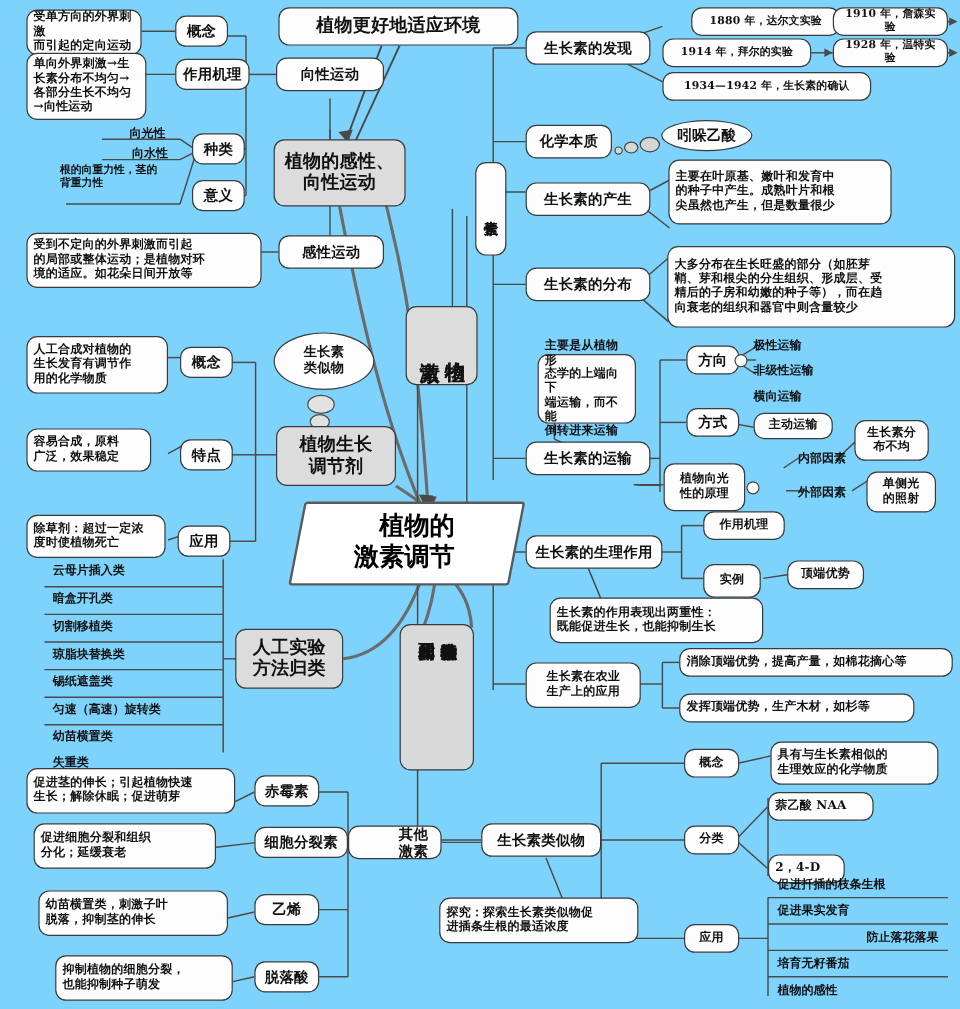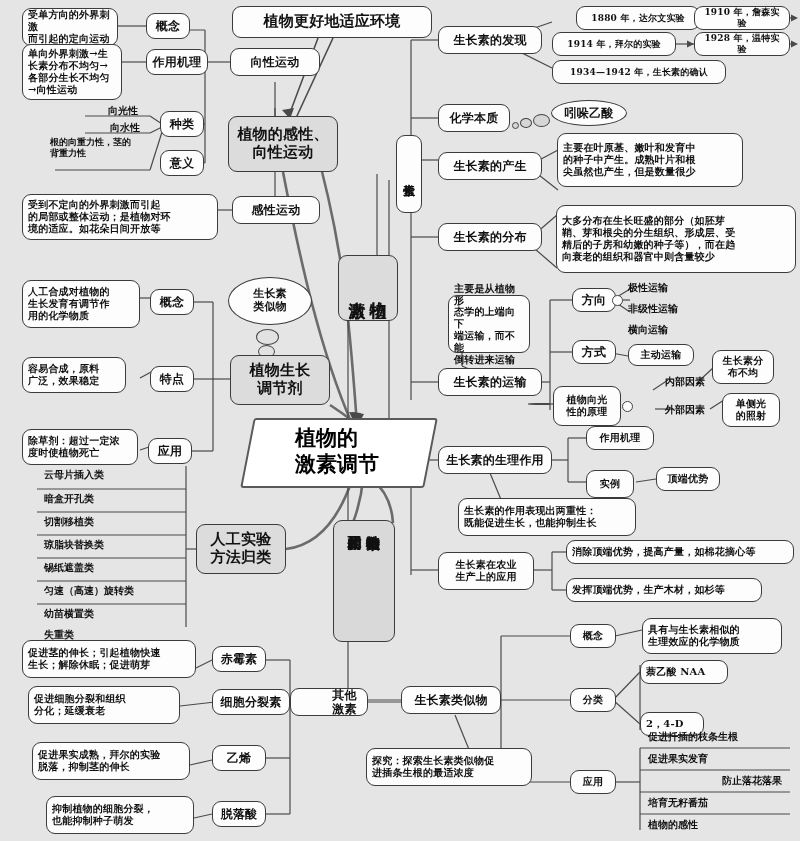--- a/index.html
+++ b/index.html
@@ -1,17 +1,17 @@
 <!DOCTYPE html>
 <html><head>
 <meta charset="utf-8">
 <style>
   html,body{margin:0;padding:0;background:#fff;}
   body{font-family:"DejaVu Sans","Liberation Sans",sans-serif;}
-  #map{position:relative;width:800px;height:841px;background:#e5e5e5;overflow:hidden;}
+  #map{position:relative;width:800px;height:841px;background:#7dd3fc;overflow:hidden;}
   #wires{position:absolute;left:0;top:0;width:800px;height:841px;pointer-events:none;}
 
   .node{position:absolute;box-sizing:border-box;display:flex;align-items:center;
         justify-content:center;text-align:center;color:#111;
         font-family:"DejaVu Serif","Liberation Serif",serif;font-weight:bold;
         line-height:1.18;letter-spacing:.2px;}
   
   .rr{border:1.3px solid #3b3b3b;border-radius:9px;background:#fdfdfd;padding:3px 5px;}
   .rr.sh{background:#dcdcdc;}
   .rr.sh2{background:#d9d9d9;}
@@ -20,21 +20,21 @@
   .md{font-size:12px;}
   .lg{font-size:15px;}
   .left{text-align:left;justify-content:flex-start;}
 
   
   .ov{border:1.3px solid #3b3b3b;border-radius:50%;background:#fdfdfd;}
 
   
   .para{position:absolute;display:flex;align-items:center;justify-content:center;
         font-family:"DejaVu Serif","Liberation Serif",serif;font-weight:bold;
-        color:#000;text-align:left;line-height:1.2;}
+        color:#000;text-align:right;line-height:1.2;}
   .para .pbg{position:absolute;left:0;top:0;width:100%;height:100%;
         background:#ffffff;border:2.4px solid #5a5a5a;
         transform:skewX(-11deg);border-radius:3px;}
   .para .ptx{position:relative;z-index:2;}
 
   
   .vert{writing-mode:vertical-rl;text-orientation:upright;}
 
   
   .ul-item{position:absolute;font-family:"DejaVu Serif","Liberation Serif",serif;
@@ -528,21 +528,21 @@
 </div>
 <div class="node rr small left" style="left:28px;top:686px;width:152px;height:38px;">
   <span style="white-space:pre-line">促进细胞分裂和组织
 分化；延缓衰老</span>
 </div>
 
 <div class="node rr md" style="left:212px;top:745px;width:54px;height:26px;">
   <span>乙烯</span>
 </div>
 <div class="node rr small left" style="left:32px;top:742px;width:158px;height:38px;">
-  <span style="white-space:pre-line">促进果实成熟，拜尔的实验
+  <span style="white-space:pre-line">幼苗横置类，刺激子叶
 脱落，抑制茎的伸长</span>
 </div>
 
 <div class="node rr md" style="left:212px;top:801px;width:54px;height:26px;">
   <span>脱落酸</span>
 </div>
 <div class="node rr small left" style="left:46px;top:796px;width:148px;height:38px;">
   <span style="white-space:pre-line">抑制植物的细胞分裂，
 也能抑制种子萌发</span>
 </div>

